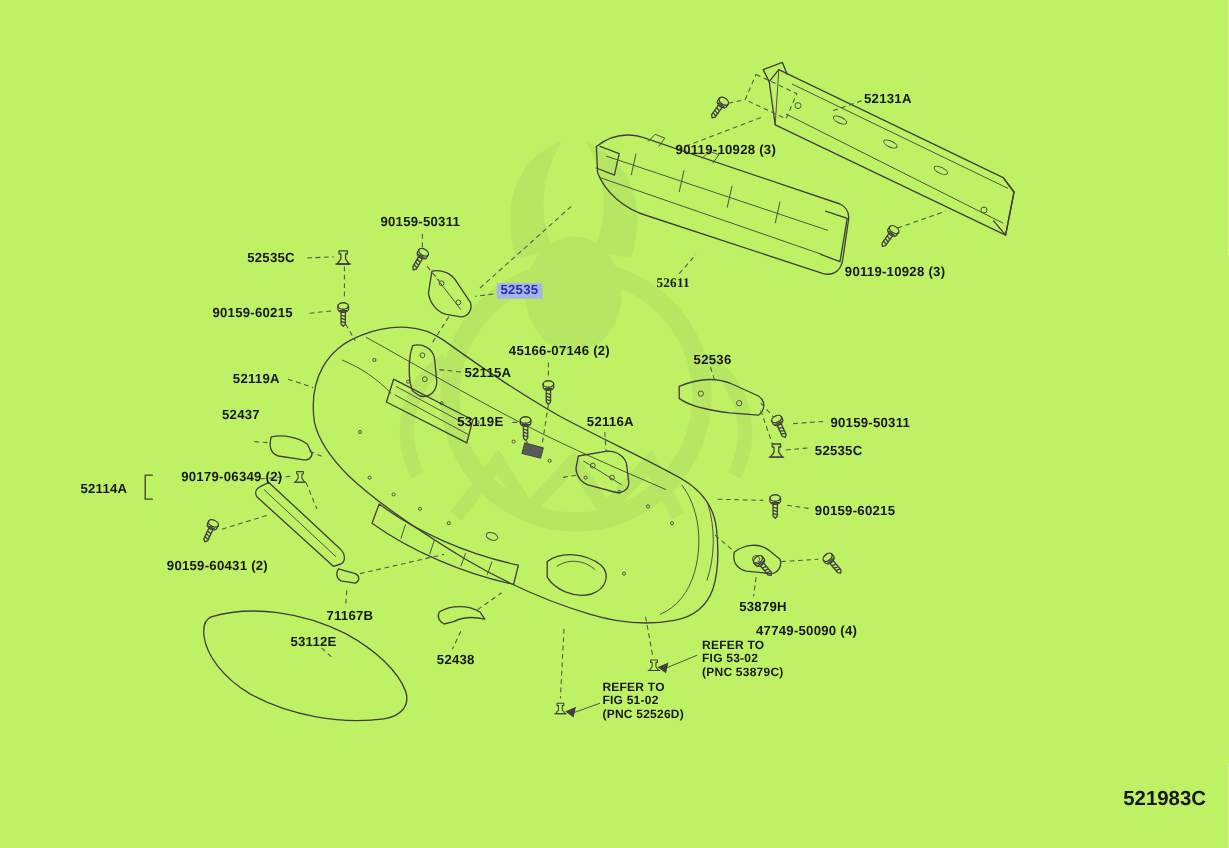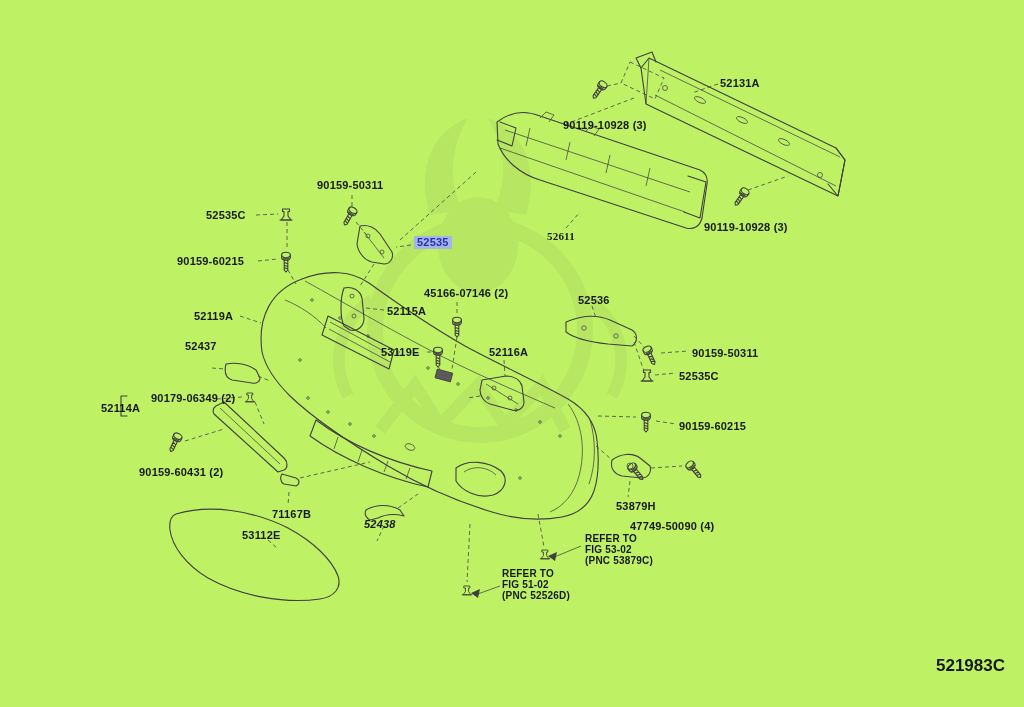--- a/index.html
+++ b/index.html
@@ -200,28 +200,28 @@
       <div class="part-label" style="left: 424px; top: 287px;">45166-07146 (2)</div>
       <div class="part-label" style="left: 578px; top: 294px;">52536</div>
       <div class="part-label" style="left: 387px; top: 305px;">52115A</div>
       <div class="part-label" style="left: 194px; top: 310px;">52119A</div>
       <div class="part-label" style="left: 381px; top: 346px;">53119E</div>
       <div class="part-label" style="left: 489px; top: 346px; text-align: center;">52116A</div>
       <div class="part-label" style="left: 692px; top: 347px;">90159-50311</div>
       <div class="part-label" style="left: 173px; top: 340px; margin-left: 12px;">52437</div>
       <div class="part-label" style="left: 679px; top: 370px;">52535C</div>
       <div class="part-label" style="left: 129px; top: 392px; margin-left: 22px;">90179-06349 (2)</div>
-      <div class="part-label" style="left: 67px; top: 402px; margin-left: 34px;">52114A</div>
+      <div class="part-label" style="left: 67px; top: 402px;">52114A</div>
       <div class="part-label" style="left: 679px; top: 420px;">90159-60215</div>
       <div class="part-label" style="left: 139px; top: 466px;">90159-60431 (2)</div>
       <div class="part-label" style="left: 630px; top: 484px; margin-top: 36px;">47749-50090 (4)</div>
       <div class="part-label" style="left: 616px; top: 500px;">53879H</div>
       <div class="part-label" style="left: 272px; top: 508px;">71167B</div>
       <div class="part-label" style="left: 242px; top: 529px;">53112E</div>
-      <div class="part-label" style="left: 364px; top: 518px; font-style: italic;">52438</div>
+      <div class="part-label" style="left: 364px; top: 544px;">52438</div>
       <div class="part-label note" style="left: 585px; top: 533px;">REFER TO
 FIG 53-02
 (PNC 53879C)</div>
       <div class="part-label note" style="left: 502px; top: 568px;">REFER TO
 FIG 51-02
 (PNC 52526D)</div>
     </div>
 
   <div class="diagram-code">521983C</div>
 </div>

